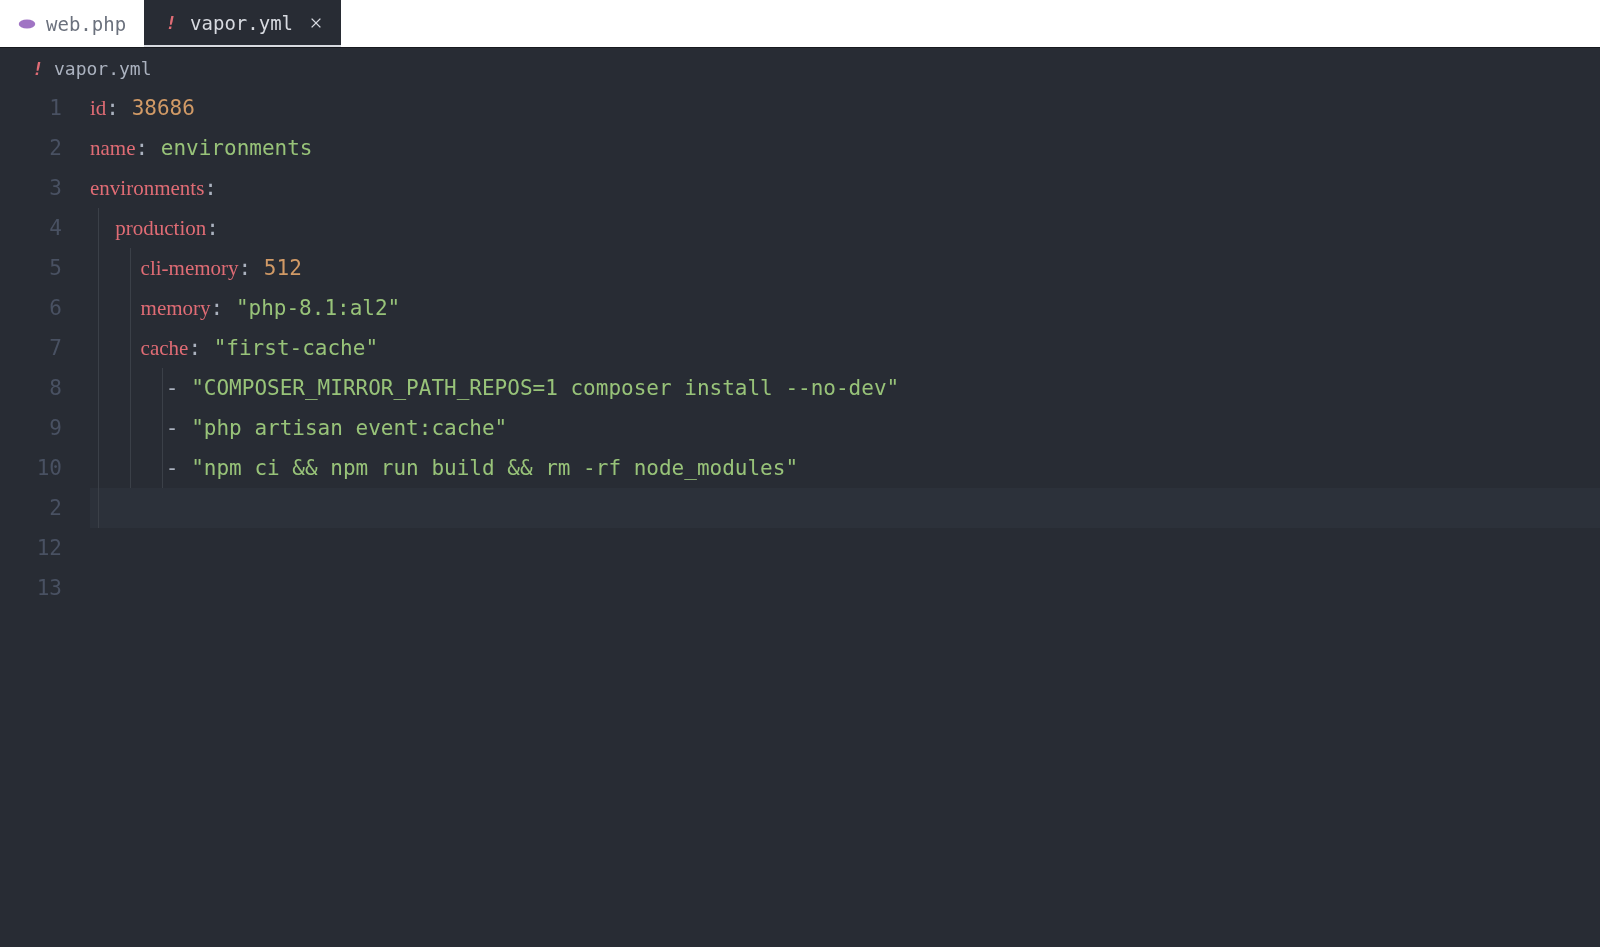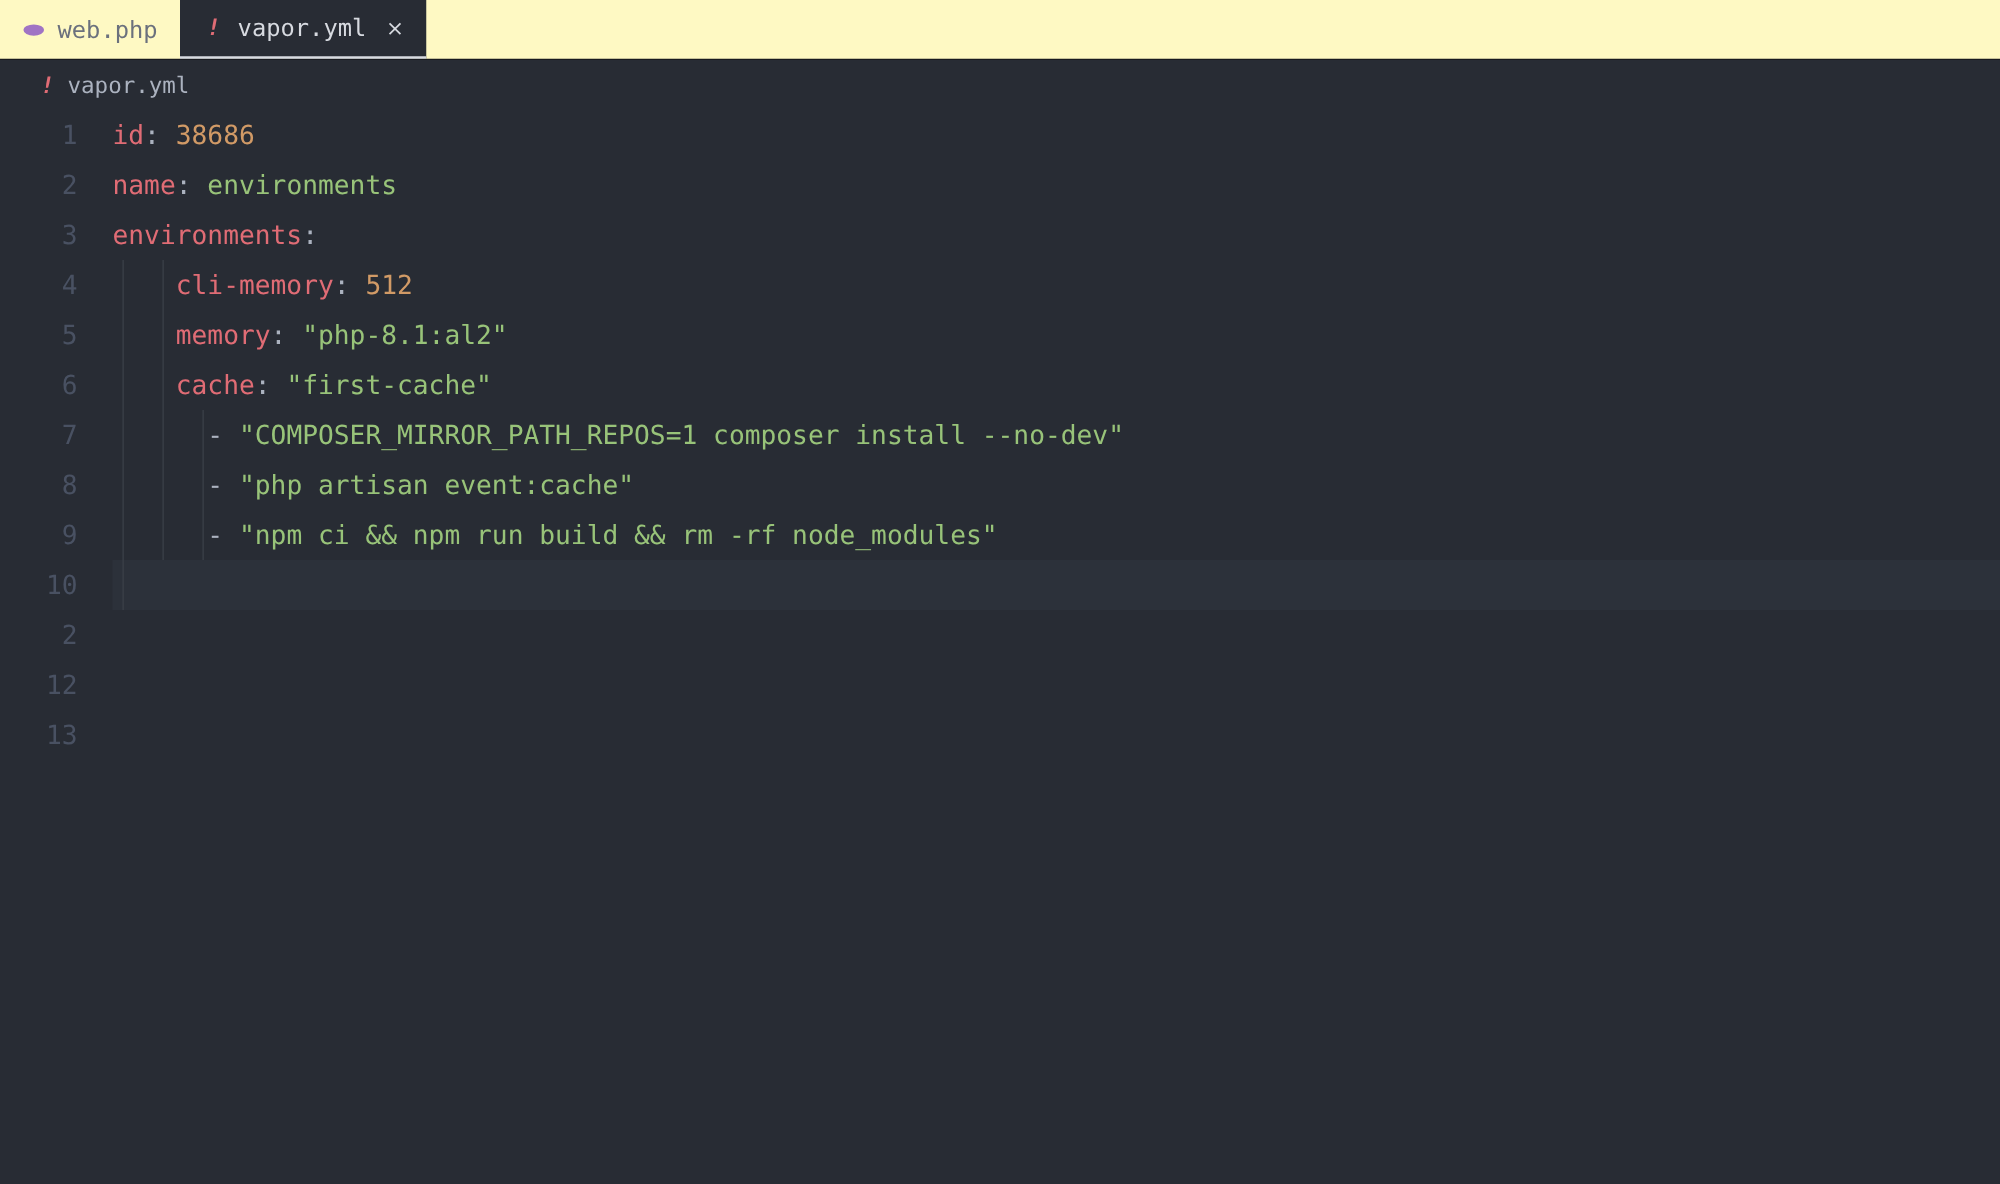--- a/index.html
+++ b/index.html
@@ -11,21 +11,21 @@
       background: #282c34;
       color: #abb2bf;
       font-family: 'Menlo', 'Monaco', 'Consolas', monospace;
       font-size: 21px;
       height: 947px;
       width: 1600px;
       overflow: hidden;
     }
     .tabs {
       display: flex;
-      background: #fef9c3;
+      background: #ffffff;
       height: 48px;
       border-bottom: 1px solid #181a1f;
     }
     .tab {
       display: flex;
       align-items: center;
       padding: 0 18px;
       height: 100%;
       cursor: pointer;
       gap: 10px;
@@ -101,21 +101,21 @@
       display: inline-block;
       border-left: 1px solid #3b4048;
       height: 40px;
       vertical-align: top;
       position: absolute;
       top: 0;
     }
     .ig1 { left: 8px; }
     .ig2 { left: 40px; }
     .ig3 { left: 72px; }
-    .tok-key { color: #e06c75; }
+    .tok-key { color: #e06c75; font-family: Liberation Serif, serif; }
     .tok-colon { color: #abb2bf; }
     .tok-num { color: #d19a66; }
     .tok-str { color: #98c379; }
     .tok-dash { color: #abb2bf; }
   </style>
 </head>
 <body>
 
 <div class="tabs">
   <div class="tab">
@@ -156,20 +156,21 @@
     <div class="ln">9</div>
     <div class="ln">10</div>
     <div class="ln">2</div>
     <div class="ln">12</div>
     <div class="ln">13</div>
   </div>
   <div class="code">
     <div class="line"><span class="tok-key">id</span><span class="tok-colon">:</span> <span class="tok-num">38686</span></div>
     <div class="line"><span class="tok-key">name</span><span class="tok-colon">:</span> <span class="tok-str">environments</span></div>
     <div class="line"><span class="tok-key">environments</span><span class="tok-colon">:</span></div>
+    <div class="line"><span class="indent-guide ig1"></span>  <span class="tok-key">production</span><span class="tok-colon">:</span></div>
     <div class="line"><span class="indent-guide ig1"></span><span class="indent-guide ig2"></span>    <span class="tok-key">cli-memory</span><span class="tok-colon">:</span> <span class="tok-num">512</span></div>
     <div class="line"><span class="indent-guide ig1"></span><span class="indent-guide ig2"></span>    <span class="tok-key">memory</span><span class="tok-colon">:</span> <span class="tok-str">"php-8.1:al2"</span></div>
     <div class="line"><span class="indent-guide ig1"></span><span class="indent-guide ig2"></span>    <span class="tok-key">cache</span><span class="tok-colon">:</span> <span class="tok-str">"first-cache"</span></div>
     <div class="line"><span class="indent-guide ig1"></span><span class="indent-guide ig2"></span><span class="indent-guide ig3"></span>      <span class="tok-dash">-</span> <span class="tok-str">"COMPOSER_MIRROR_PATH_REPOS=1 composer install --no-dev"</span></div>
     <div class="line"><span class="indent-guide ig1"></span><span class="indent-guide ig2"></span><span class="indent-guide ig3"></span>      <span class="tok-dash">-</span> <span class="tok-str">"php artisan event:cache"</span></div>
     <div class="line"><span class="indent-guide ig1"></span><span class="indent-guide ig2"></span><span class="indent-guide ig3"></span>      <span class="tok-dash">-</span> <span class="tok-str">"npm ci &amp;&amp; npm run build &amp;&amp; rm -rf node_modules"</span></div>
     <div class="line current"><span class="indent-guide ig1"></span></div>
   </div>
 </div>
 

